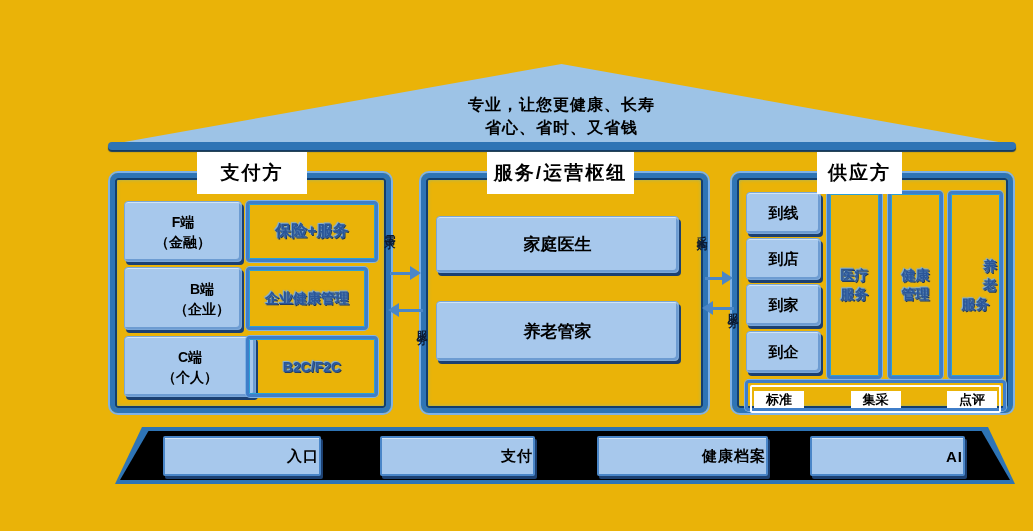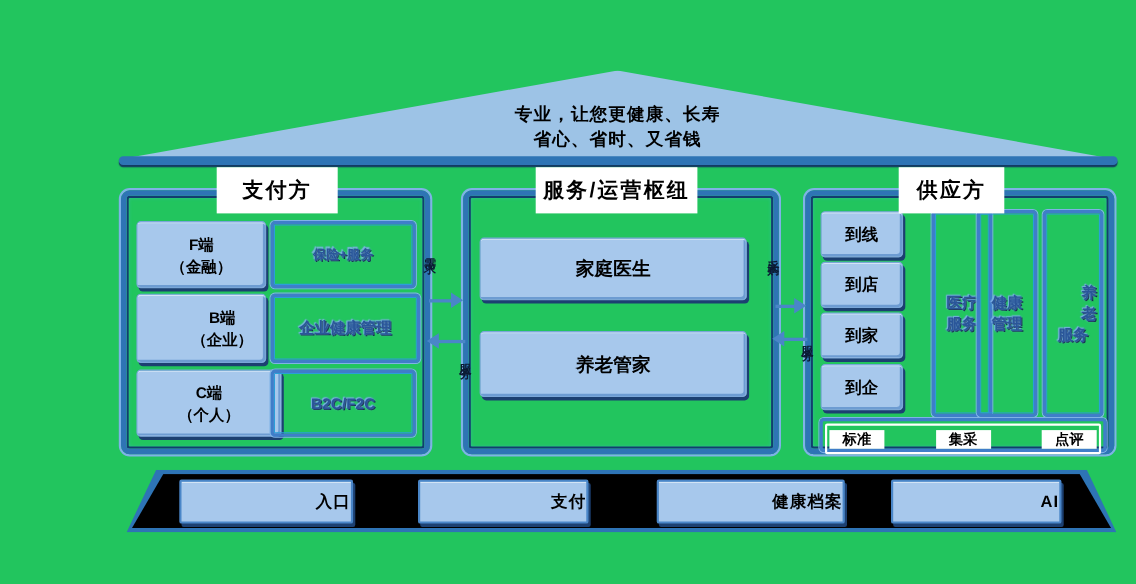--- a/index.html
+++ b/index.html
@@ -1,16 +1,16 @@
 <!DOCTYPE html>
 <html><head>
 <meta charset="utf-8">
 <style>
   html,body{margin:0;padding:0;background:#000;}
-  .canvas{position:relative;width:1033px;height:531px;background:#22c55e;overflow:hidden;
+  .canvas{position:relative;width:1033px;height:531px;background:#eab308;overflow:hidden;
           font-family:"Liberation Sans","DejaVu Sans",sans-serif;}
 
   
   .roof{position:absolute;left:113px;top:64px;width:897px;height:80px;background:#9dc3e6;
         clip-path:polygon(50% 0,100% 100%,0 100%);}
   .roof-text{position:absolute;left:113px;top:93px;width:897px;text-align:center;color:#000;
              font-weight:bold;font-size:16px;line-height:23px;letter-spacing:1px;}
   .roof-base{position:absolute;left:108px;top:142px;width:908px;height:8px;background:#2e74b5;
              border-radius:4px;box-shadow:0 2px 1px #133a63;}
 
@@ -75,39 +75,39 @@
     <div>省心、省时、又省钱</div>
   </div>
   <div class="roof-base"></div>
 
   <div class="panel" style="left:110px;width:281px;"></div>
   <div class="panel" style="left:421px;width:287px;"></div>
   <div class="panel" style="left:732px;width:281px;"></div>
 
   <div class="panel-title" style="left:197px;width:110px;">支付方</div>
   <div class="panel-title" style="left:487px;width:147px;">服务/运营枢纽</div>
-  <div class="panel-title" style="left:817px;width:96px;">供应方</div>
+  <div class="panel-title" style="left:817px;width:85px;">供应方</div>
 
   <div class="lbox" style="left:124px;top:201px;width:118px;height:61px;font-size:14px;line-height:20px;">
     <span>F端</span>
     <span>（金融）</span>
   </div>
   <div class="lbox" style="left:124px;top:267px;width:118px;height:63px;font-size:14px;line-height:20px;padding-left:38px;">
     <span>B端</span>
     <span>（企业）</span>
   </div>
   <div class="lbox" style="left:124px;top:336px;width:132px;height:61px;font-size:14px;line-height:20px;">
     <span>C端</span>
     <span>（个人）</span>
   </div>
 
   <div class="dbox" style="left:246px;top:201px;width:132px;height:61px;">
-    <span class="dtext" style="font-size:12px;">保险+服务</span>
+    <span class="dtext" style="font-size:16px;">保险+服务</span>
   </div>
-  <div class="dbox" style="left:246px;top:267px;width:136px;height:63px;">
+  <div class="dbox" style="left:246px;top:267px;width:122px;height:63px;">
     <span class="dtext" style="font-size:14px;">企业健康管理</span>
   </div>
   <div class="dbox" style="left:246px;top:336px;width:132px;height:61px;">
     <span class="dtext" style="font-size:14px;">B2C/F2C</span>
   </div>
 
   <div class="lbox" style="left:436px;top:301px;width:243px;height:60px;font-size:17px;">
     <span>养老管家</span>
   </div>
   <div class="lbox" style="left:436px;top:216px;width:243px;height:57px;font-size:17px;">
@@ -120,21 +120,21 @@
   <div class="lbox" style="left:746px;top:238px;width:75px;height:42px;font-size:15px;">
     <span>到店</span>
   </div>
   <div class="lbox" style="left:746px;top:284px;width:75px;height:42px;font-size:15px;">
     <span>到家</span>
   </div>
   <div class="lbox" style="left:746px;top:331px;width:75px;height:42px;font-size:15px;">
     <span>到企</span>
   </div>
 
-  <div class="dbox" style="left:827px;top:191px;width:55px;height:188px;margin-left:20px;">
+  <div class="dbox" style="left:827px;top:191px;width:55px;height:188px;">
     <span class="dtext" style="font-size:14px;line-height:19px;">医疗</span>
     <span class="dtext" style="font-size:14px;line-height:19px;">服务</span>
   </div>
   <div class="dbox" style="left:888px;top:191px;width:55px;height:188px;">
     <span class="dtext" style="font-size:14px;line-height:19px;">健康</span>
     <span class="dtext" style="font-size:14px;line-height:19px;">管理</span>
   </div>
   <div class="dbox" style="left:948px;top:191px;width:55px;height:188px;">
     <span class="dtext" style="font-size:14px;line-height:19px;margin-left:32px;">养老</span>
     <span class="dtext" style="font-size:14px;line-height:19px;">服务</span>

